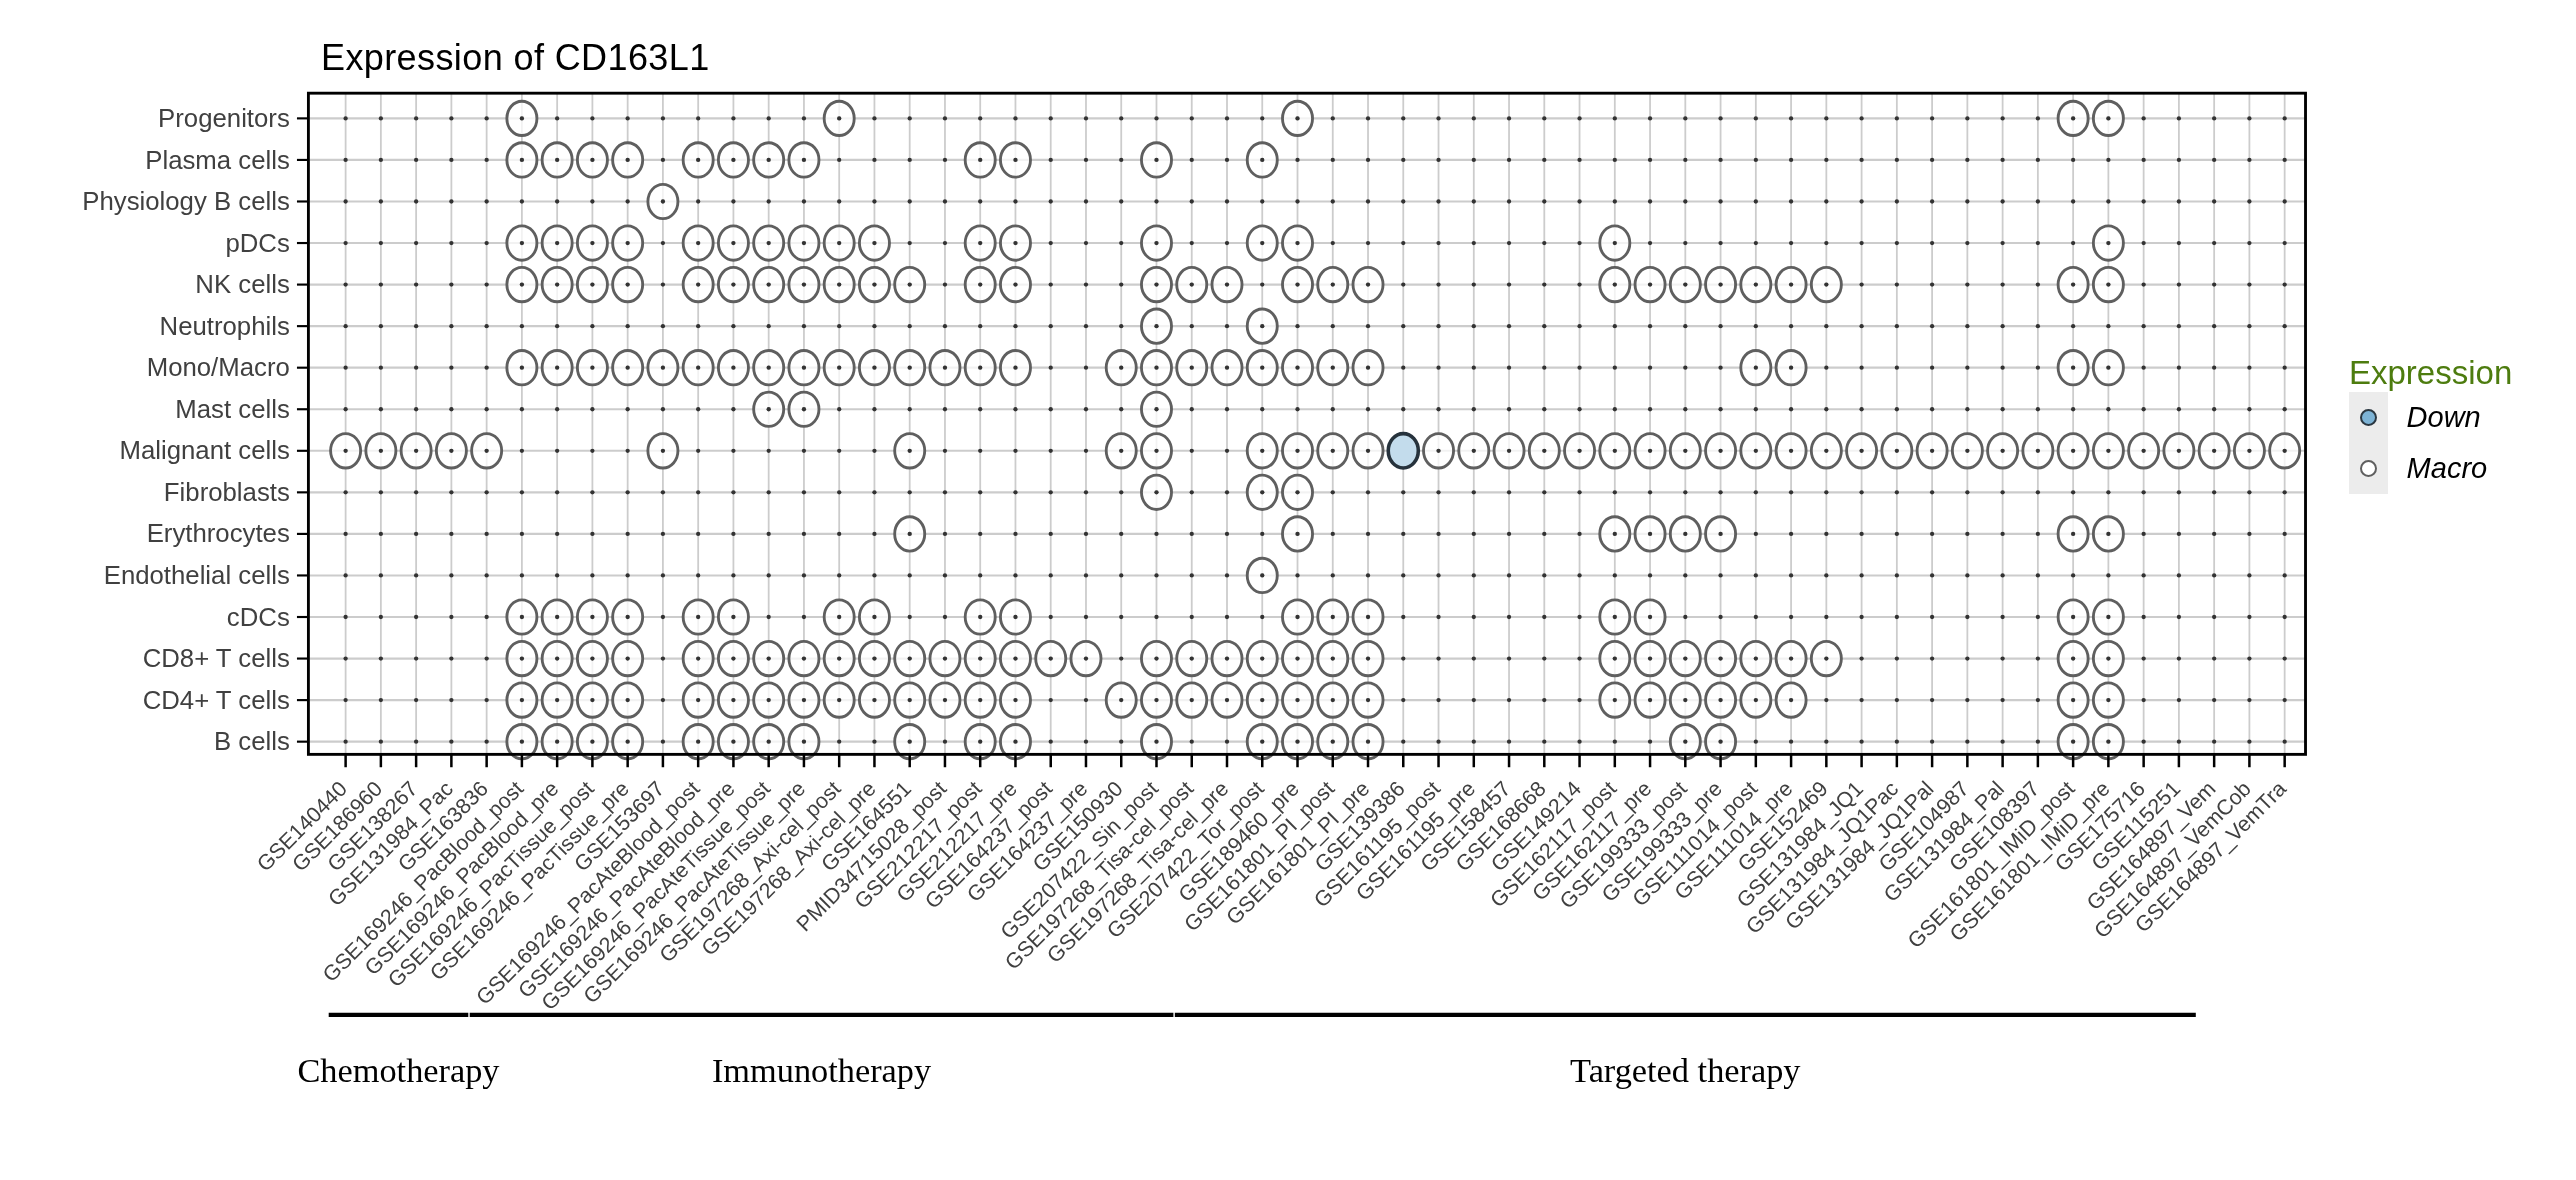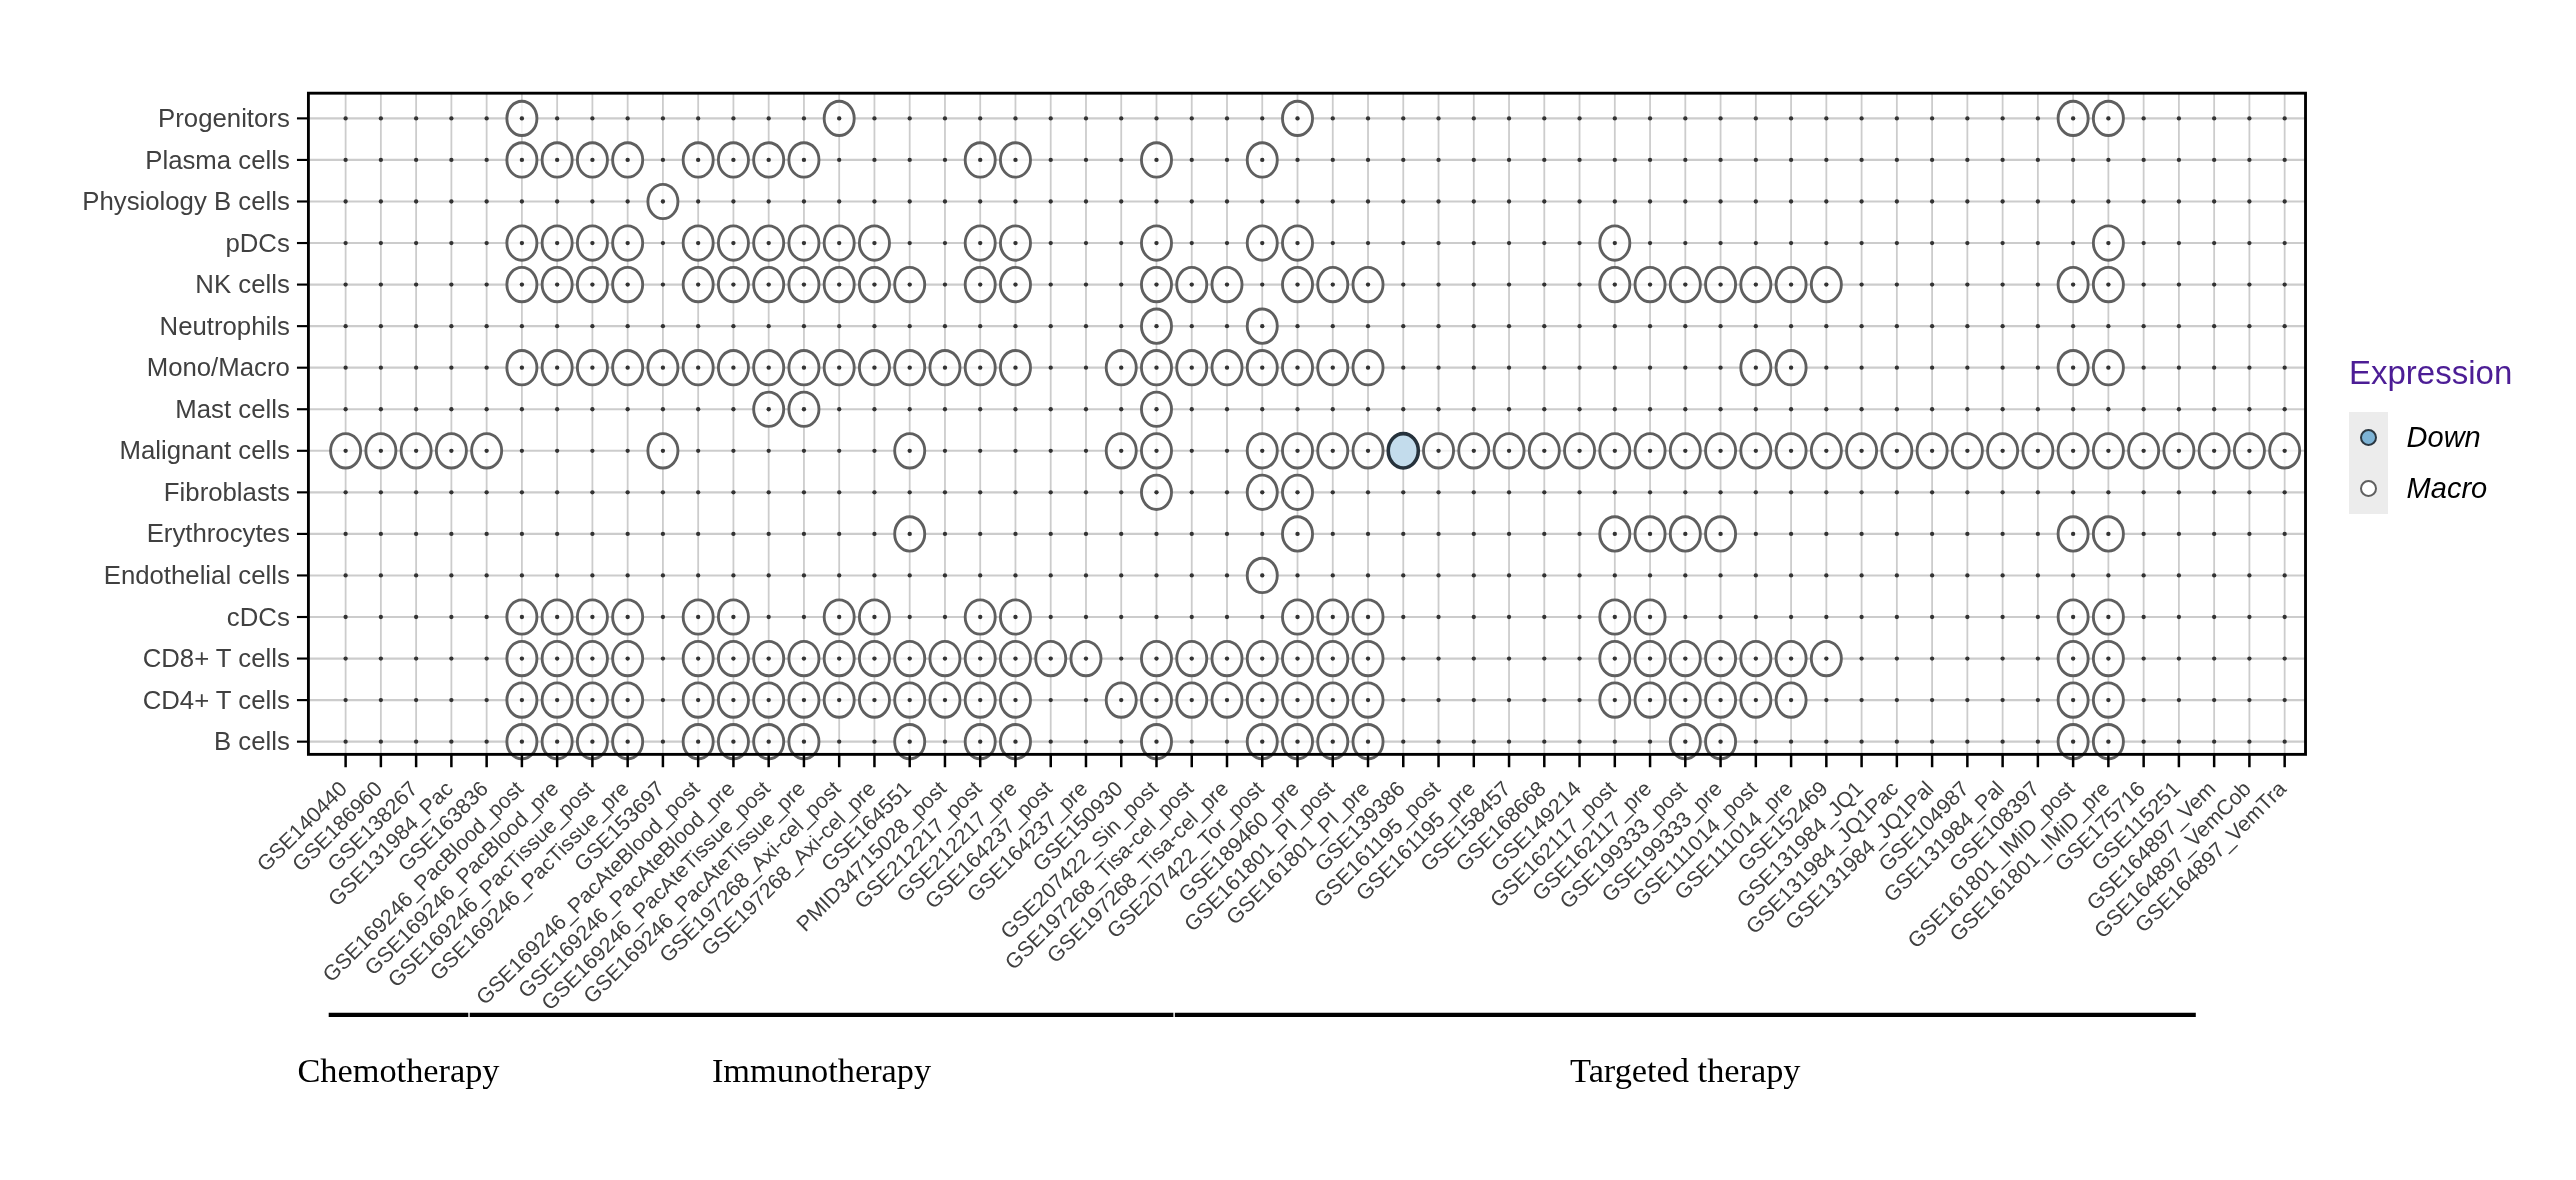--- a/index.html
+++ b/index.html
@@ -1,33 +1,34 @@
 <!DOCTYPE html>
 <html style="font-size:11.4px"><head>
 <meta charset="utf-8">
 <style>
   html,body{margin:0;padding:0;background:#ffffff;}
   .stage{position:relative;width:2576px;height:1181px;background:#ffffff;overflow:hidden;
          font-family:"Liberation Sans", sans-serif;}
   .chart-title{position:absolute;left:321px;top:37px;font-size:36px;color:#000;letter-spacing:0.4px;}
   #plot-svg{position:absolute;left:0;top:0;}
   .legend{position:absolute;left:2349px;top:354px;}
-  .legend-title{font-size:33px;color:#4c1d95;margin-bottom:20px;}
+  .legend-title{font-size:33px;color:#4d7c0f;}
   .legend-items{position:relative;}
   .legend-item{display:flex;align-items:center;height:51px;}
   .legend-keybox{width:39px;height:51px;background:#ececec;display:flex;align-items:center;justify-content:center;}
   .legend-swatch{width:17px;height:17px;border-radius:50%;box-sizing:border-box;}
   .legend-swatch.down{background:#7db3d5;border:2.9px solid #2b3740;}
   .legend-swatch.none{background:#ffffff;border:2.1px solid #5f5f5f;}
   .legend-label{font-size:29px;color:#000;margin-left:18.6px;font-style:italic;}
 </style>
 </head>
 <body>
 
 <div class="stage">
+  <div class="chart-title">Expression of CD163L1</div>
 
   <svg id="plot-svg" width="2576" height="1181" viewBox="0 0 3600 1650">
       <line x1="483" y1="130" x2="483" y2="1054" stroke="#cccccc" stroke-width="2.5"></line>
       <line x1="532.27" y1="130" x2="532.27" y2="1054" stroke="#cccccc" stroke-width="2.5"></line>
       <line x1="581.54" y1="130" x2="581.54" y2="1054" stroke="#cccccc" stroke-width="2.5"></line>
       <line x1="630.81" y1="130" x2="630.81" y2="1054" stroke="#cccccc" stroke-width="2.5"></line>
       <line x1="680.08" y1="130" x2="680.08" y2="1054" stroke="#cccccc" stroke-width="2.5"></line>
       <line x1="729.35" y1="130" x2="729.35" y2="1054" stroke="#cccccc" stroke-width="2.5"></line>
       <line x1="778.62" y1="130" x2="778.62" y2="1054" stroke="#cccccc" stroke-width="2.5"></line>
       <line x1="827.8900000000001" y1="130" x2="827.8900000000001" y2="1054" stroke="#cccccc" stroke-width="2.5"></line>

